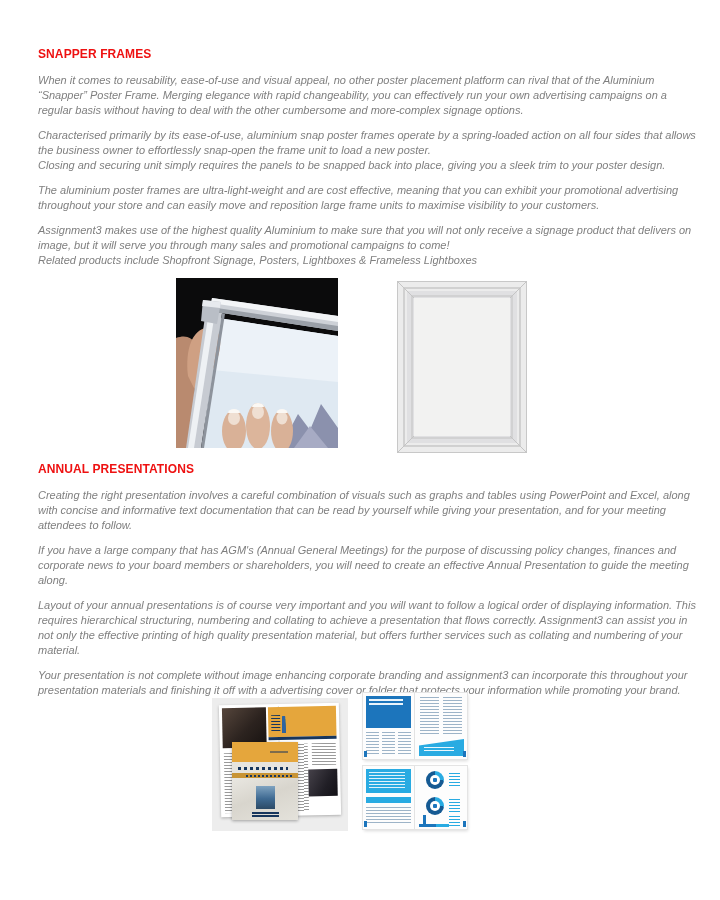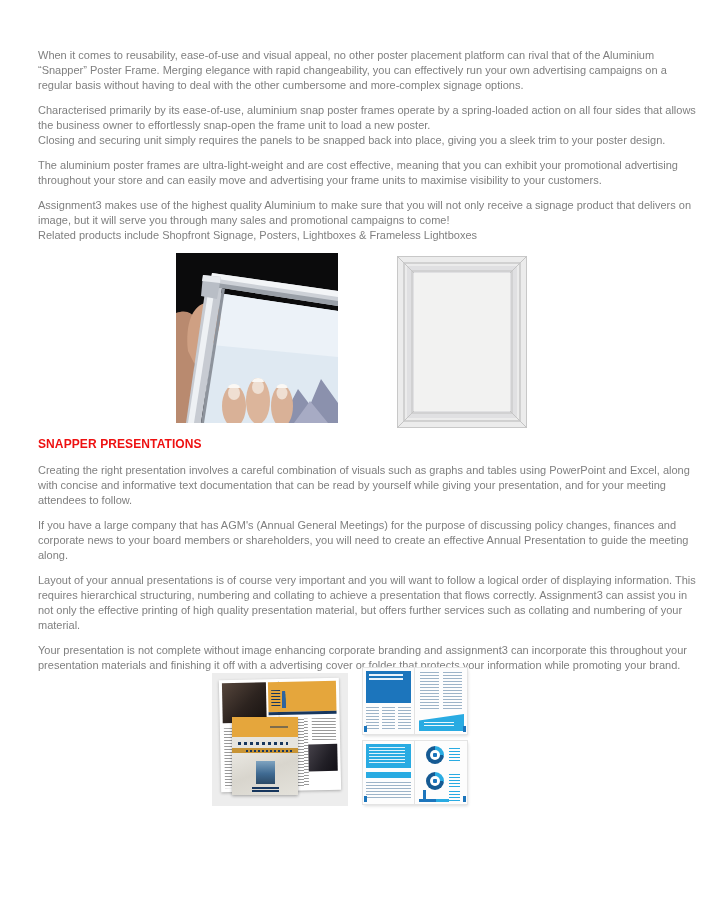--- a/index.html
+++ b/index.html
@@ -12,20 +12,21 @@
     margin:0 0 12px 0;
     font-size:12px;line-height:13px;font-weight:bold;
     color:var(--heading-red,#ee1111);
     letter-spacing:.1px;
   }
   p.body{
     margin:0 0 10px 0;max-width:660px;
     font-size:11px;line-height:15px;
     color:var(--body-gray,#7f7f7f);
     white-space:pre-line;
+    font-style:italic;
   }
   .figrow{display:flex;align-items:flex-start;}
   .row1{margin:0 0 6px 138px;}
   .fig2wrap{margin-left:59px;margin-top:3px;}
   .row2{margin:-10px 0 0 174px;}
   .fig4wrap{margin-left:15px;margin-top:-5px;}
 
   
   .fig3{position:relative;width:136px;height:133px;background:#ededed;margin-top:0;}
   .fig3 *{position:absolute;}
@@ -104,24 +105,25 @@
   .f4b-bars i{display:block;width:3px;background:var(--blue-med,#1c75bc);}
   .f4b-foot{left:56px;bottom:2px;width:30px;height:3px;
             background:linear-gradient(to right,var(--blue-med,#1c75bc) 0 55%,var(--blue-bright,#29abe2) 55% 100%);}
 </style>
 </head>
 <body>
 
 <div class="page">
 
   <section>
+    <h2 class="heading">SNAPPER FRAMES</h2>
     <p class="body">When it comes to reusability, ease-of-use and visual appeal, no other poster placement platform can rival that of the Aluminium “Snapper” Poster Frame. Merging elegance with rapid changeability, you can effectively run your own advertising campaigns on a regular basis without having to deal with the other cumbersome and more-complex signage options.</p>
     <p class="body">Characterised primarily by its ease-of-use, aluminium snap poster frames operate by a spring-loaded action on all four sides that allows the business owner to effortlessly snap-open the frame unit to load a new poster.
 Closing and securing unit simply requires the panels to be snapped back into place, giving you a sleek trim to your poster design.</p>
-    <p class="body">The aluminium poster frames are ultra-light-weight and are cost effective, meaning that you can exhibit your promotional advertising throughout your store and can easily move and advertising your frame units to maximise visibility to your customers.</p>
+    <p class="body">The aluminium poster frames are ultra-light-weight and are cost effective, meaning that you can exhibit your promotional advertising throughout your store and can easily move and reposition large frame units to maximise visibility to your customers.</p>
     <p class="body">Assignment3 makes use of the highest quality Aluminium to make sure that you will not only receive a signage product that delivers on image, but it will serve you through many sales and promotional campaigns to come!
 Related products include Shopfront Signage, Posters, Lightboxes &amp; Frameless Lightboxes</p>
 
     <div class="figrow row1">
 
       <svg width="162" height="170" viewBox="0 0 162 170">
         <rect width="162" height="170" fill="#0b0b0c"></rect>
         <g>
           <polygon points="42,40 162,58 162,170 26,170" fill="#dfe9f2"></polygon>
           <polygon points="42,40 162,58 162,104 36,92" fill="#ecf2f8"></polygon>
@@ -169,21 +171,21 @@
             <line x1="130" y1="0" x2="113" y2="17"></line>
             <line x1="0" y1="172" x2="17" y2="155"></line>
             <line x1="130" y1="172" x2="113" y2="155"></line>
           </g>
         </svg>
       </div>
     </div>
   </section>
 
   <section>
-    <h2 class="heading">SNAPPER PRESENTATIONS</h2>
+    <h2 class="heading">ANNUAL PRESENTATIONS</h2>
     <p class="body">Creating the right presentation involves a careful combination of visuals such as graphs and tables using PowerPoint and Excel, along with concise and informative text documentation that can be read by yourself while giving your presentation, and for your meeting attendees to follow.</p>
     <p class="body">If you have a large company that has AGM's (Annual General Meetings) for the purpose of discussing policy changes, finances and corporate news to your board members or shareholders, you will need to create an effective Annual Presentation to guide the meeting along.</p>
     <p class="body">Layout of your annual presentations is of course very important and you will want to follow a logical order of displaying information. This requires hierarchical structuring, numbering and collating to achieve a presentation that flows correctly. Assignment3 can assist you in not only the effective printing of high quality presentation material, but offers further services such as collating and numbering of your material.</p>
     <p class="body">Your presentation is not complete without image enhancing corporate branding and assignment3 can incorporate this throughout your presentation materials and finishing it off with a advertising cover or folder that protects your information while promoting your brand.</p>
 
     <div class="figrow row2">
 
       <div class="fig3">
         <div class="f3-spread">
           <div class="f3-gutter"></div>

